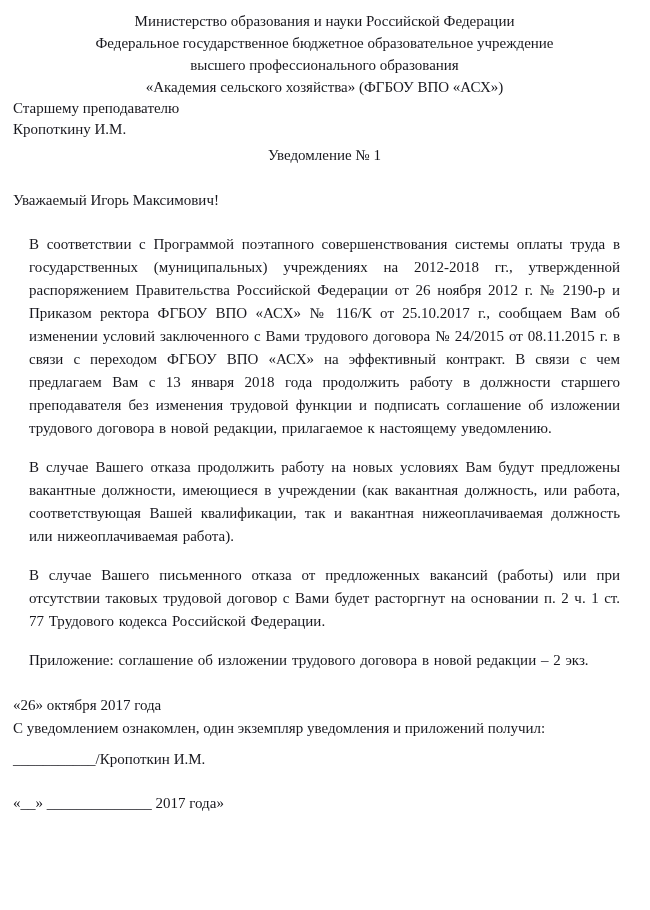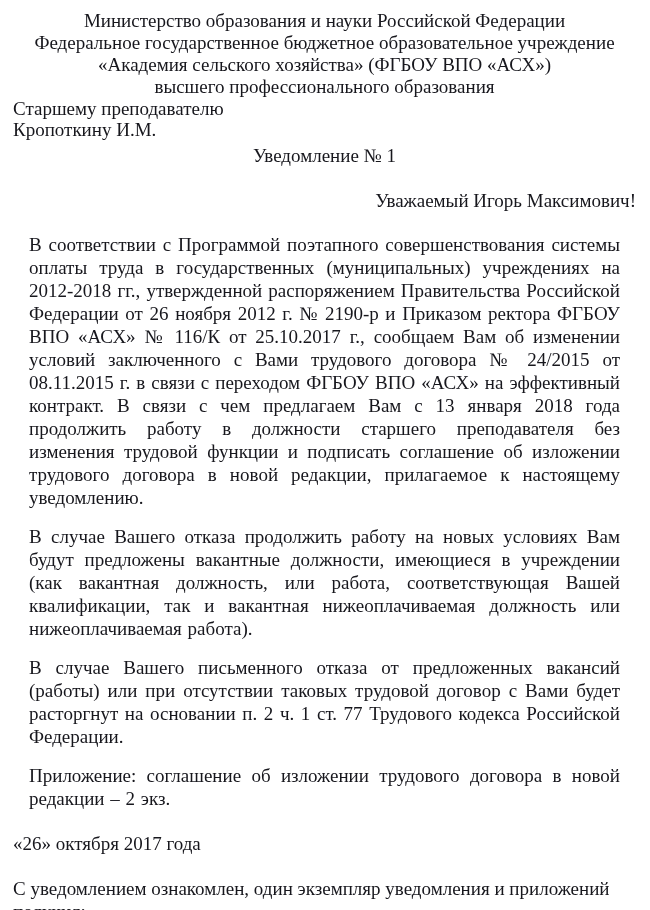--- a/index.html
+++ b/index.html
@@ -8,40 +8,40 @@
     background: #ffffff;
   }
   .page {
     position: relative;
     width: 650px;
     height: 910px;
     box-sizing: border-box;
     background: #ffffff;
     color: #17171d;
     font-family: "Liberation Serif", "DejaVu Serif", serif;
-    font-size: 19px;
+    font-size: 15px;
     padding: 10px 14px 0 13px;
     overflow: hidden;
   }
   .letterhead {
     text-align: center;
     line-height: 22px;
   }
   .addressee {
     text-align: left;
     line-height: 21px;
     padding-right: 3px;
   }
   .doc-title {
     text-align: center;
     line-height: 23px;
     margin-top: 4px;
   }
   .salutation {
-    text-align: right;
+    text-align: left;
     line-height: 23px;
     margin-top: 22px;
   }
   .body-text {
     margin-top: 21px;
   }
   .body-text p {
     margin: 16px;
     text-align: justify;
     line-height: 23px;
@@ -49,42 +49,41 @@
   }
   .signature-block {
     margin-top: 21px;
     line-height: 23px;
   }
   .date-line {
     margin-top: 22px;
     line-height: 23px;
   }
   .ack-statement {
-    margin-top: 22px;
     line-height: 23px;
   }
   .ack-sign-line {
     margin-top: 8px;
     line-height: 23px;
   }
   .ack-date-line {
     margin-top: 21px;
     line-height: 23px;
   }
 </style>
 </head>
 <body>
 
 <div class="page">
 
   <div class="letterhead">
     <div>Министерство образования и науки Российской Федерации</div>
     <div>Федеральное государственное бюджетное образовательное учреждение</div>
+    <div>высшего профессионального образования</div>
     <div>«Академия сельского хозяйства» (ФГБОУ ВПО «АСХ»)</div>
-    <div>высшего профессионального образования</div>
   </div>
 
   <div class="addressee">
     <div>Старшему преподавателю</div>
     <div>Кропоткину И.М.</div>
   </div>
 
   <div class="doc-title">Уведомление № 1</div>
 
   <div class="salutation">Уважаемый Игорь Максимович!</div>

